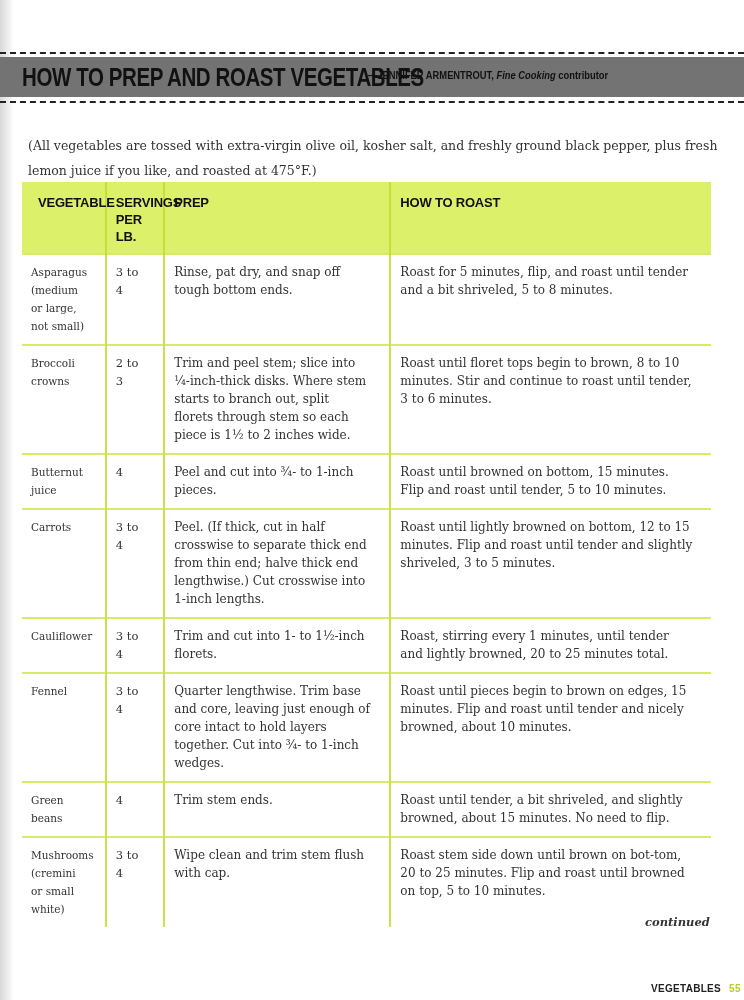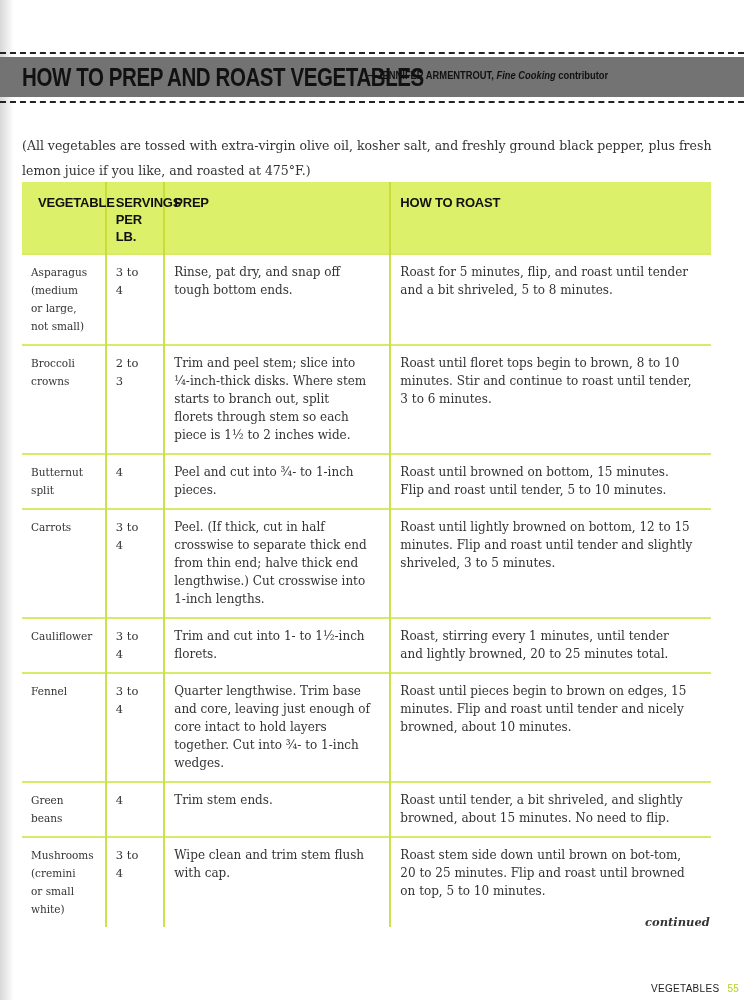--- a/index.html
+++ b/index.html
@@ -33,21 +33,21 @@
       white-space: nowrap;
     }
     .byline {
       position: absolute; left: 368px; top: 69px;
       font-family: "Liberation Sans", sans-serif; font-weight: bold;
       font-size: 11px; color: #111; transform: scaleX(0.85); transform-origin: left center;
       white-space: nowrap;
     }
     .byline em { font-style: italic; }
     .intro {
-      position: absolute; left: 22px; top: 120px; width: 700px;
+      position: absolute; left: 28px; top: 120px; width: 700px;
       font-size: 12.5px; line-height: 25px; color: #333;
     }
     table.veg {
       position: absolute; left: 22px; top: 182px; width: 689px;
       border-collapse: collapse;
       table-layout: fixed;
     }
     table.veg th {
       background: #dcf06a;
       font-family: "Liberation Sans", sans-serif; font-weight: bold;
@@ -69,21 +69,21 @@
     .col-veg { width: 79px; }
     .col-serv { width: 55px; }
     .col-prep { width: 213px; }
     .col-roast { width: 302px; }
     .continued {
       position: absolute; left: 645px; top: 915px;
       font-style: italic; font-size: 11.5px; color: #333; font-weight: bold;
     }
     .footer {
       position: absolute; left: 651px; top: 983px;
-      font-family: "Liberation Sans", sans-serif; font-weight: normal;
+      font-family: "Liberation Sans", sans-serif; font-weight: bold;
       font-size: 10px; color: #222; letter-spacing: 0.3px;
       display: flex; gap: 8px;
     }
     .footer .page-num { color: #b8d020; }
   </style>
 </head>
 <body>
 
 <div class="page-shadow"></div>
 
@@ -120,21 +120,21 @@
       <td class="prep">Rinse, pat dry, and snap off tough bottom ends.</td>
       <td class="roast">Roast for 5 minutes, flip, and roast until tender and a bit shriveled, 5 to 8 minutes.</td>
     </tr>
     <tr>
       <td>Broccoli crowns</td>
       <td>2 to 3</td>
       <td class="prep">Trim and peel stem; slice into ¼-inch-thick disks. Where stem starts to branch out, split florets through stem so each piece is 1½ to 2 inches wide.</td>
       <td class="roast">Roast until floret tops begin to brown, 8 to 10 minutes. Stir and continue to roast until tender, 3 to 6 minutes.</td>
     </tr>
     <tr>
-      <td>Butternut split</td>
+      <td>Butternut juice</td>
       <td>4</td>
       <td class="prep">Peel and cut into ¾- to 1-inch pieces.</td>
       <td class="roast">Roast until browned on bottom, 15 minutes. Flip and roast until tender, 5 to 10 minutes.</td>
     </tr>
     <tr>
       <td>Carrots</td>
       <td>3 to 4</td>
       <td class="prep">Peel. (If thick, cut in half crosswise to separate thick end from thin end; halve thick end lengthwise.) Cut crosswise into 1-inch lengths.</td>
       <td class="roast">Roast until lightly browned on bottom, 12 to 15 minutes. Flip and roast until tender and slightly shriveled, 3 to 5 minutes.</td>
     </tr>

